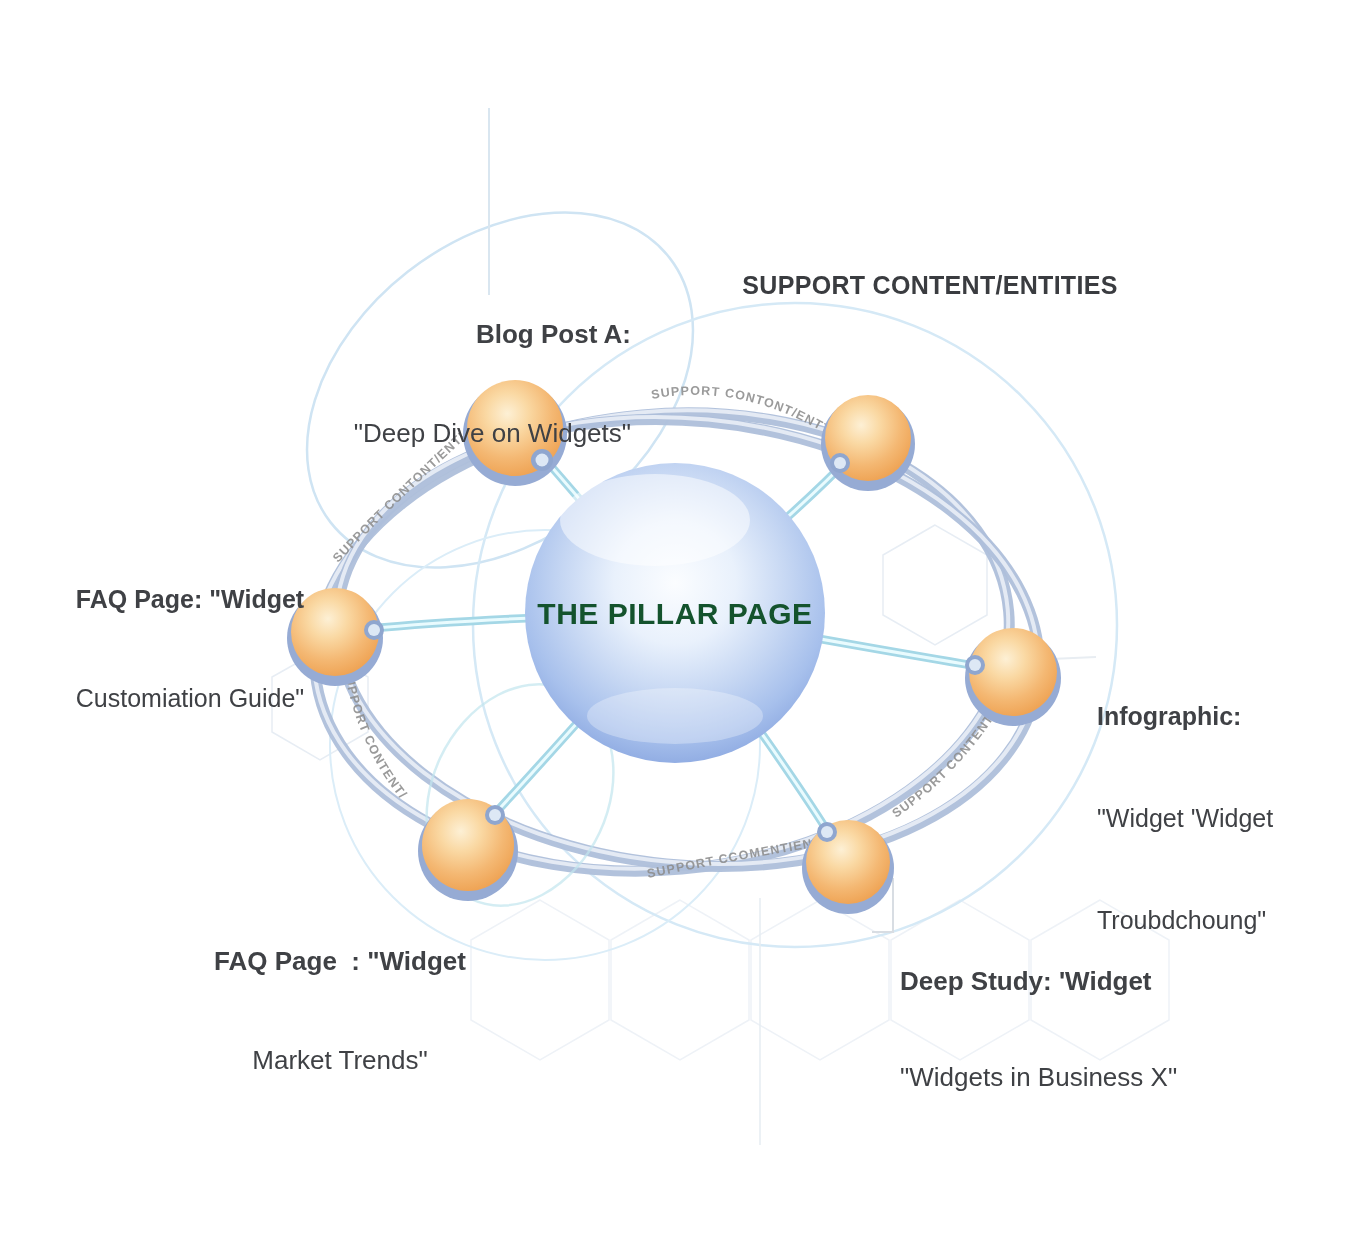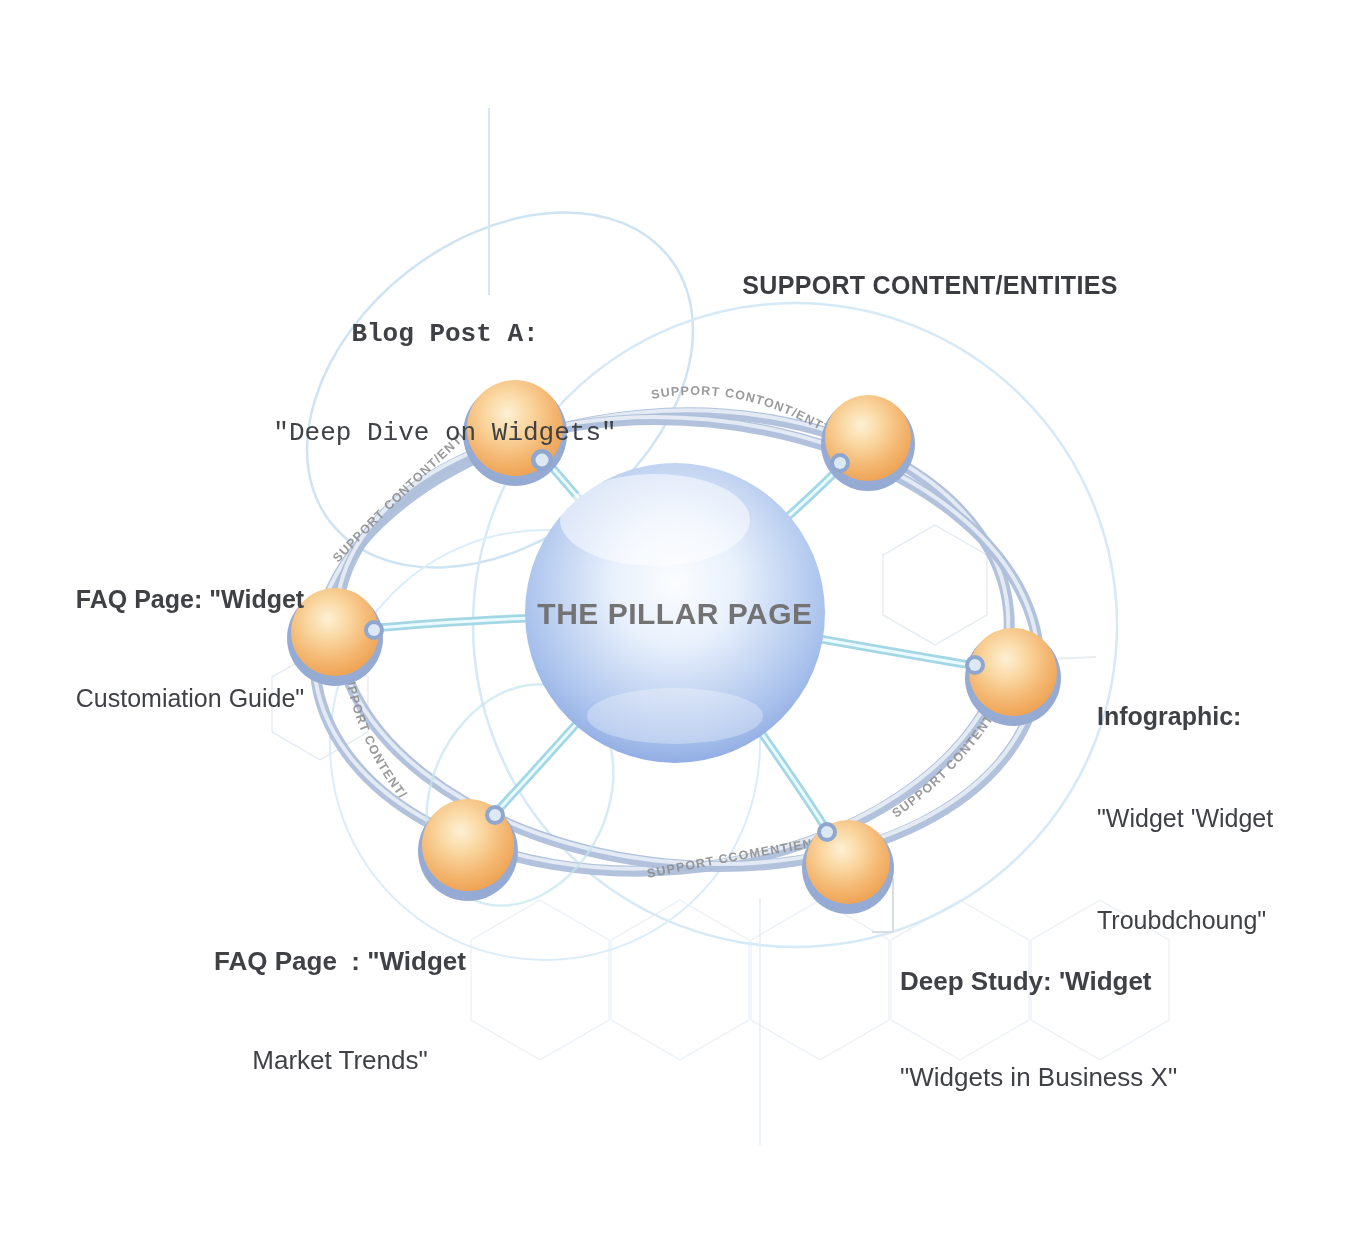--- a/index.html
+++ b/index.html
@@ -2,27 +2,27 @@
 <html><head>
 <meta charset="utf-8">
 <style>
   html,body{margin:0;padding:0;background:#ffffff;}
   body{width:1350px;height:1250px;overflow:hidden;font-family:"Liberation Sans",sans-serif;}
   #stage{position:relative;width:1350px;height:1250px;background:#ffffff;}
   #scene{position:absolute;left:0;top:0;}
   .lbl{position:absolute;color:#3f4145;white-space:pre;line-height:33px;font-size:26px;}
   .lbl .l1{font-weight:700;}
   .lbl .l2,.lbl .l3{font-weight:400;}
-  #lbl-blog{left:245px;top:252px;width:400px;text-align:center;font-family:Liberation Mono, monospace;}
+  #lbl-blog{left:231px;top:252px;width:400px;text-align:right;}
   #lbl-support{left:730px;top:269px;width:400px;text-align:center;font-size:25px;font-weight:600;letter-spacing:.3px;color:#3a3c40;}
   #lbl-faq-custom{left:15px;top:517px;width:350px;text-align:center;font-size:25px;}
   #lbl-infographic{left:1097px;top:631px;width:260px;line-height:34px;font-size:25px;}
   #lbl-faq-trends{left:165px;top:879px;width:350px;text-align:center;}
   #lbl-case{left:900px;top:901px;width:340px;line-height:32px;}
-  #lbl-pillar{left:475px;top:597px;width:400px;text-align:center;font-size:30px;font-weight:600;color:#737373;letter-spacing:.5px;}
+  #lbl-pillar{left:475px;top:597px;width:400px;text-align:center;font-size:30px;font-weight:600;color:#14532d;letter-spacing:.5px;}
   svg text.cap{font-size:12.5px;font-weight:600;letter-spacing:1.1px;fill:#8d8d8d;opacity:.88;}
 </style>
 </head>
 <body>
 
 <div id="stage">
 
 <svg id="scene" width="1350" height="1250" viewBox="0 0 1350 1250">
   <defs>
     <radialGradient id="gBlue" cx="50%" cy="40%" r="68%">

